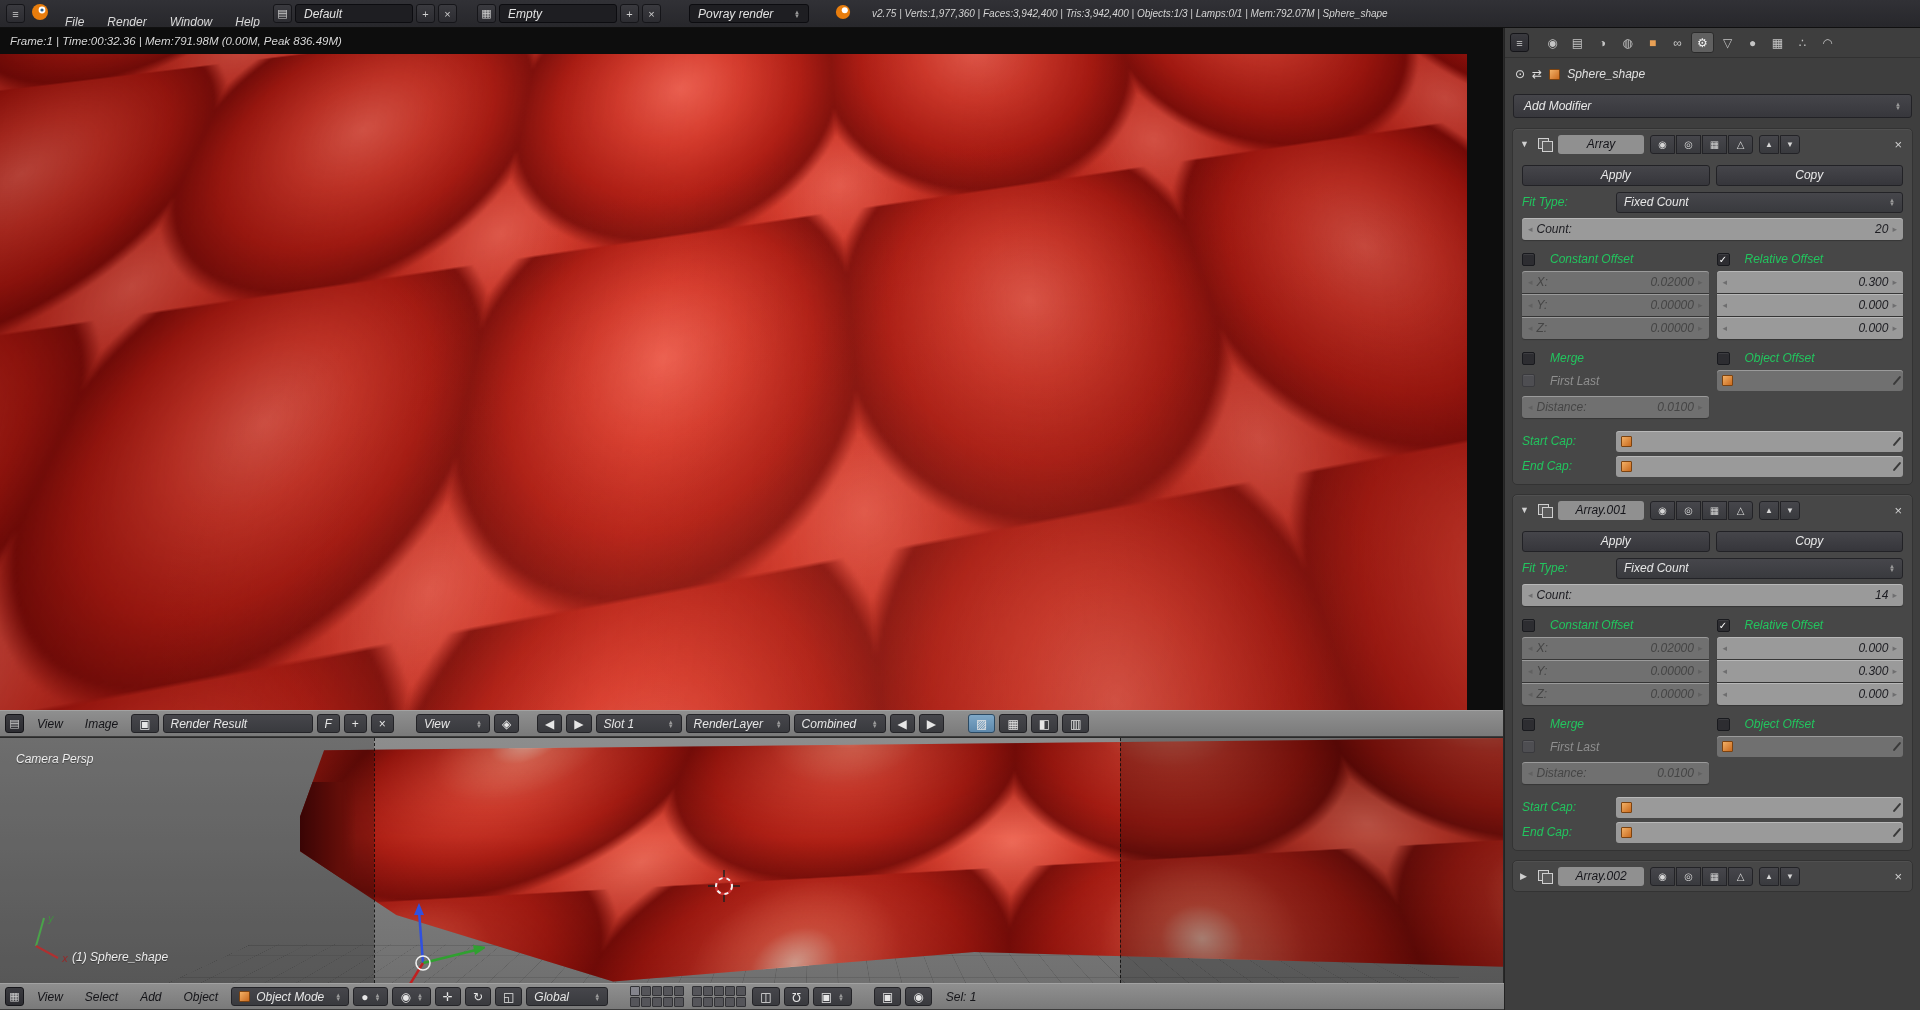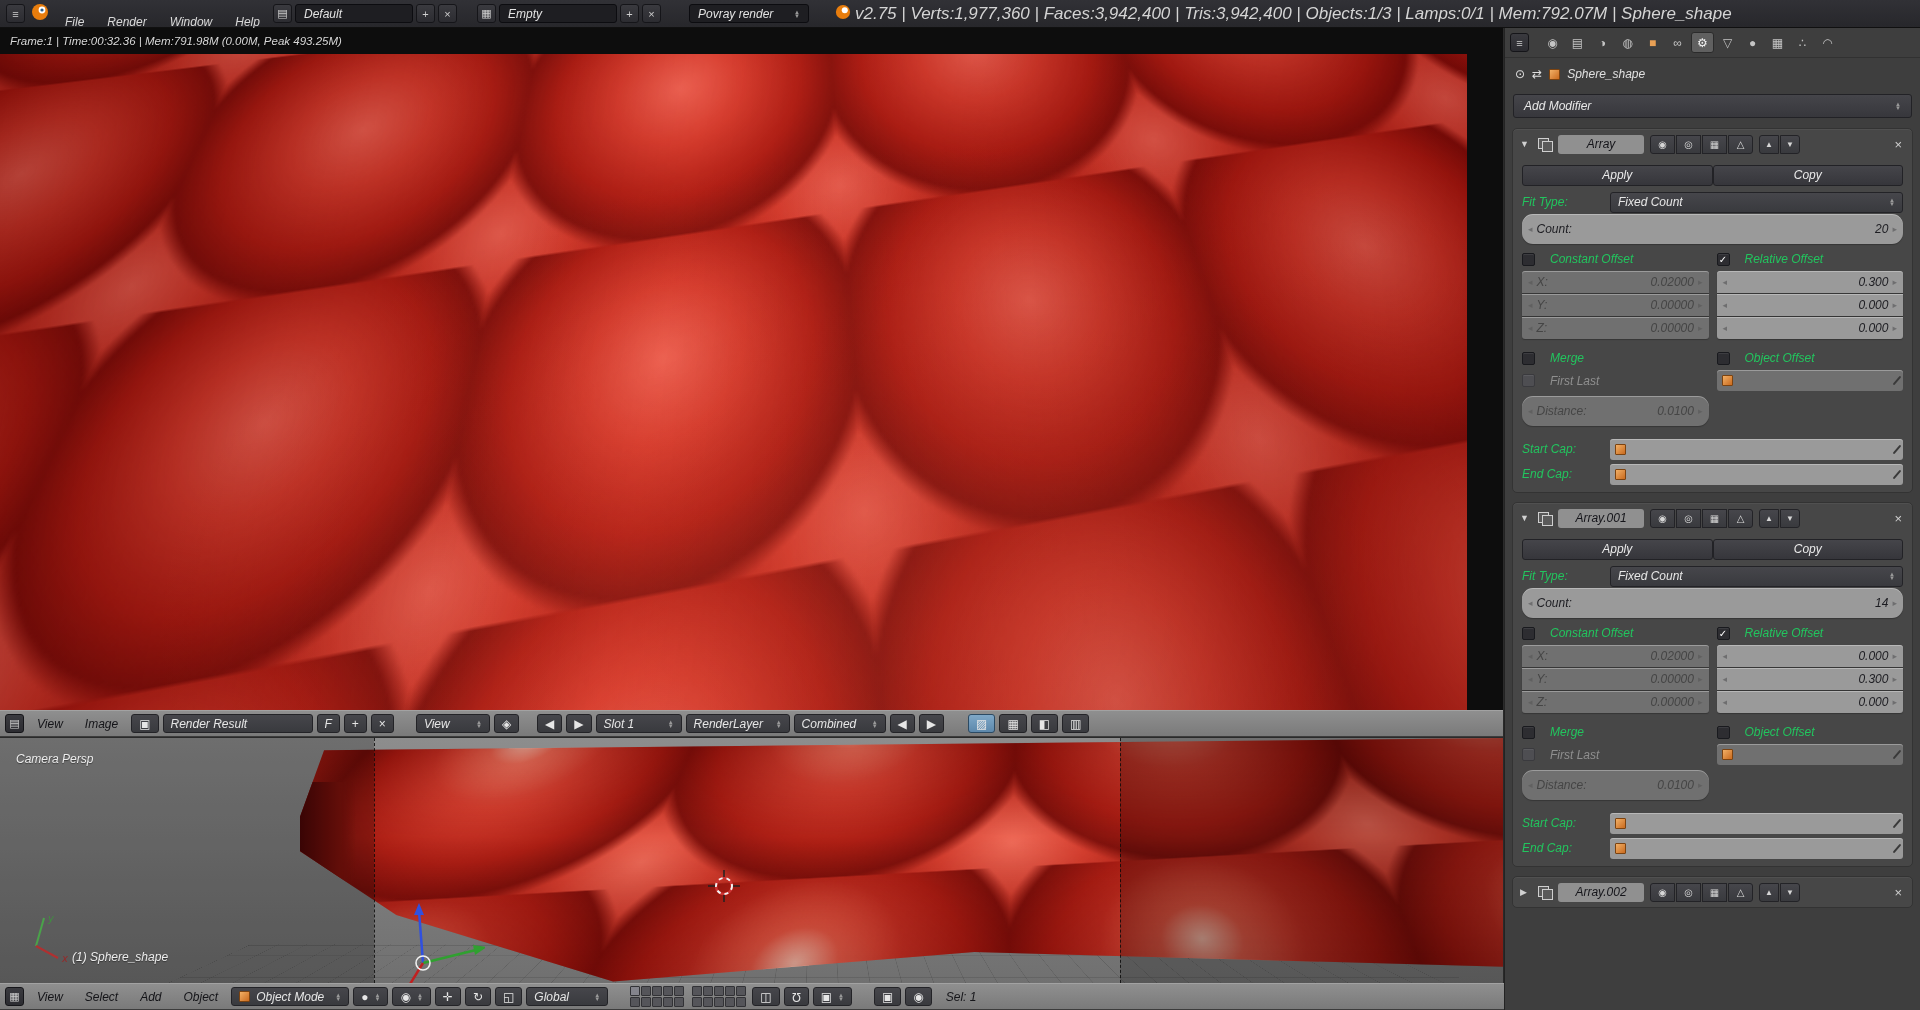--- a/index.html
+++ b/index.html
@@ -16,21 +16,21 @@
   .infobar{position:absolute;left:0;top:0;width:1920px;height:28px;
     background:linear-gradient(#313136,#27272b);border-bottom:1px solid #101010;
     display:flex;align-items:center;gap:3px;padding:0 6px;color:#d9d9d9;}
   .menu{padding:0 10px;line-height:28px;margin-top:16px;}
   .sq{width:19px;height:19px;background:linear-gradient(#3a3a3f,#2c2c31);border:1px solid #151519;
     border-radius:3px;display:inline-flex;align-items:center;justify-content:center;color:#cfcfcf;font-style:normal;font-size:11px;}
   .dfield{background:#1e1e22;border:1px solid #0c0c10;border-radius:3px;color:#e2e2e2;height:19px;
     display:inline-flex;align-items:center;padding:0 8px;}
   .ud{display:inline-flex;flex-direction:column;margin-left:auto;line-height:4px;font-size:6px;color:#9a9a9a;font-style:normal;padding-left:6px;}
   .ud::before{content:"▲";} .ud::after{content:"▼";}
-  .stats{margin-left:1px;font-size:17px;color:#d4d4d4;white-space:nowrap;text-align:center;}
+  .stats{margin-left:18px;font-size:10px;color:#d4d4d4;white-space:nowrap;text-align:center;}
 
   
   .edhdr{background:linear-gradient(#8f8f8f,#7a7a7a);border-top:1px solid #a2a2a2;border-bottom:1px solid #3c3c3c;
     color:#16161a;display:flex;align-items:center;gap:4px;padding:0 5px;}
   .hbtn{background:linear-gradient(#46464b,#393a3e);border:1px solid #232327;border-radius:3px;height:19px;
     display:inline-flex;align-items:center;padding:0 7px;color:#e6e6e6;}
   .hmenu{padding:0 9px;color:#141418;}
 
   
   .imged{position:absolute;left:0;top:28px;width:1504px;height:709px;background:#0d0d0d;border-right:1px solid #2a2a2a;}
@@ -97,28 +97,28 @@
   .stackicon::before{left:0;top:0;} .stackicon::after{left:4px;top:3px;}
   .namefield{background:#909090;color:#15151a;border-radius:3px;height:19px;min-width:86px;
     display:inline-flex;align-items:center;justify-content:center;padding:0 6px;}
   .tglgrp,.udgrp{display:inline-flex;gap:1px;}
   .tgl{width:25px;height:19px;background:linear-gradient(#46464b,#393a3e);border:1px solid #232327;
     display:inline-flex;align-items:center;justify-content:center;color:#d6d6d6;font-style:normal;font-size:10px;}
   .tglgrp .tgl:first-child,.udgrp .tgl:first-child{border-radius:3px 0 0 3px;}
   .tglgrp .tgl:last-child,.udgrp .tgl:last-child{border-radius:0 3px 3px 0;}
   .udgrp .tgl{width:20px;font-size:8px;}
   .xbtn{margin-left:auto;color:#cfcfcf;font-style:normal;font-size:13px;padding:0 3px;}
-  .prow{display:flex;align-items:center;margin:5px 9px;height:22px;gap:0;}
+  .prow{display:flex;align-items:center;margin:5px 9px;height:22px;gap:6px;}
   .grid2{display:grid;grid-template-columns:1fr 1fr;gap:5px 8px;margin:5px 9px;align-items:center;}
   .bigbtn{flex:1;height:21px;display:inline-flex;align-items:center;justify-content:center;
     background:linear-gradient(#45454a,#36363b);border:1px solid #222226;border-radius:3px;color:#eaeaea;}
   .plabel{color:#22c55e;}
   .plabel.dim{color:#8f8f8f;}
   .ddl{flex:1;height:21px;}
-  .num{background:#9a9a9a;color:#1d1d22;border-radius:11px;height:30px;display:flex;align-items:center;
+  .num{background:#9a9a9a;color:#1d1d22;border-radius:3px;height:22px;display:flex;align-items:center;
     padding:0 6px;box-shadow:inset 0 1px 0 rgba(255,255,255,.3), 0 1px 1px rgba(0,0,0,.25);}
   .num::before{content:"◂";opacity:.35;font-style:normal;font-size:9px;margin-right:4px;}
   .num::after{content:"▸";opacity:.35;font-style:normal;font-size:9px;margin-left:4px;}
   .num .lab{margin-right:auto;} .num .val{margin-left:auto;}
   .num.dis{background:#707070;color:#454545;}
   .stack{display:flex;flex-direction:column;gap:1px;}
   .stack .num{border-radius:0;height:22px;}
   .stack .num:first-child{border-radius:3px 3px 0 0;}
   .stack .num:last-child{border-radius:0 0 3px 3px;}
   .chkrow{display:flex;align-items:center;gap:15px;}
@@ -175,21 +175,21 @@
       </svg>
   </span>
   <span class="stats">v2.75 | Verts:1,977,360 | Faces:3,942,400 | Tris:3,942,400 | Objects:1/3 | Lamps:0/1 | Mem:792.07M | Sphere_shape</span>
 </div>
 
 <div class="imged">
   <div class="render-canvas">
     <div class="bumps"></div>
     <div class="render-shade"></div>
   </div>
-  <div class="render-text">Frame:1 | Time:00:32.36 | Mem:791.98M (0.00M, Peak 493.25M)</div>
+  <div class="render-text">Frame:1 | Time:00:32.36 | Mem:791.98M (0.00M, Peak 836.49M)</div>
 
   <div class="imged-hdr edhdr">
     <span class="sq noi">▤</span>
     <span class="hmenu">View</span>
     <span class="hmenu">Image</span>
     <span class="hbtn">
         <span class="noi">▣</span>
       </span>
     <span class="hbtn" style="width:150px;">
         <span>Render Result</span>

